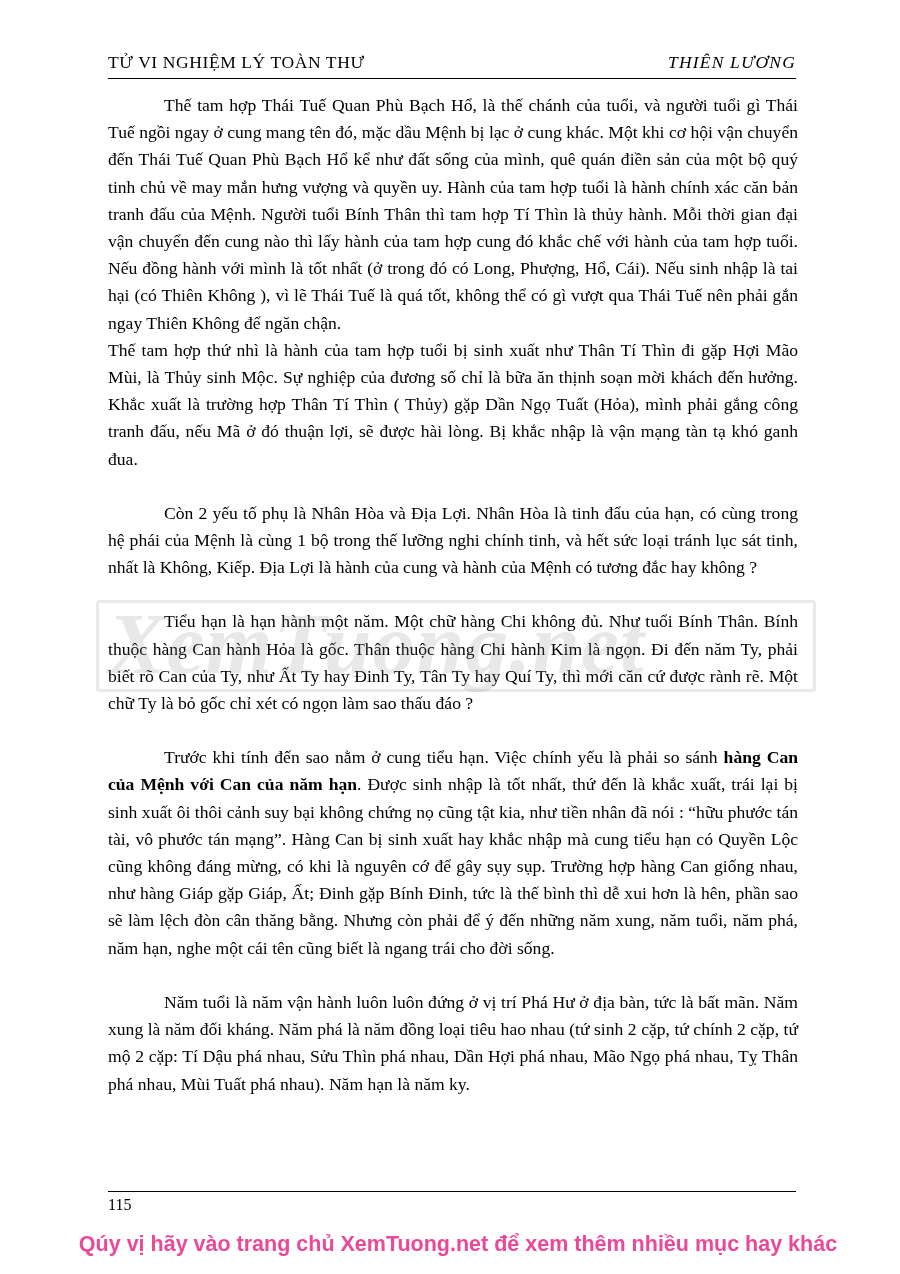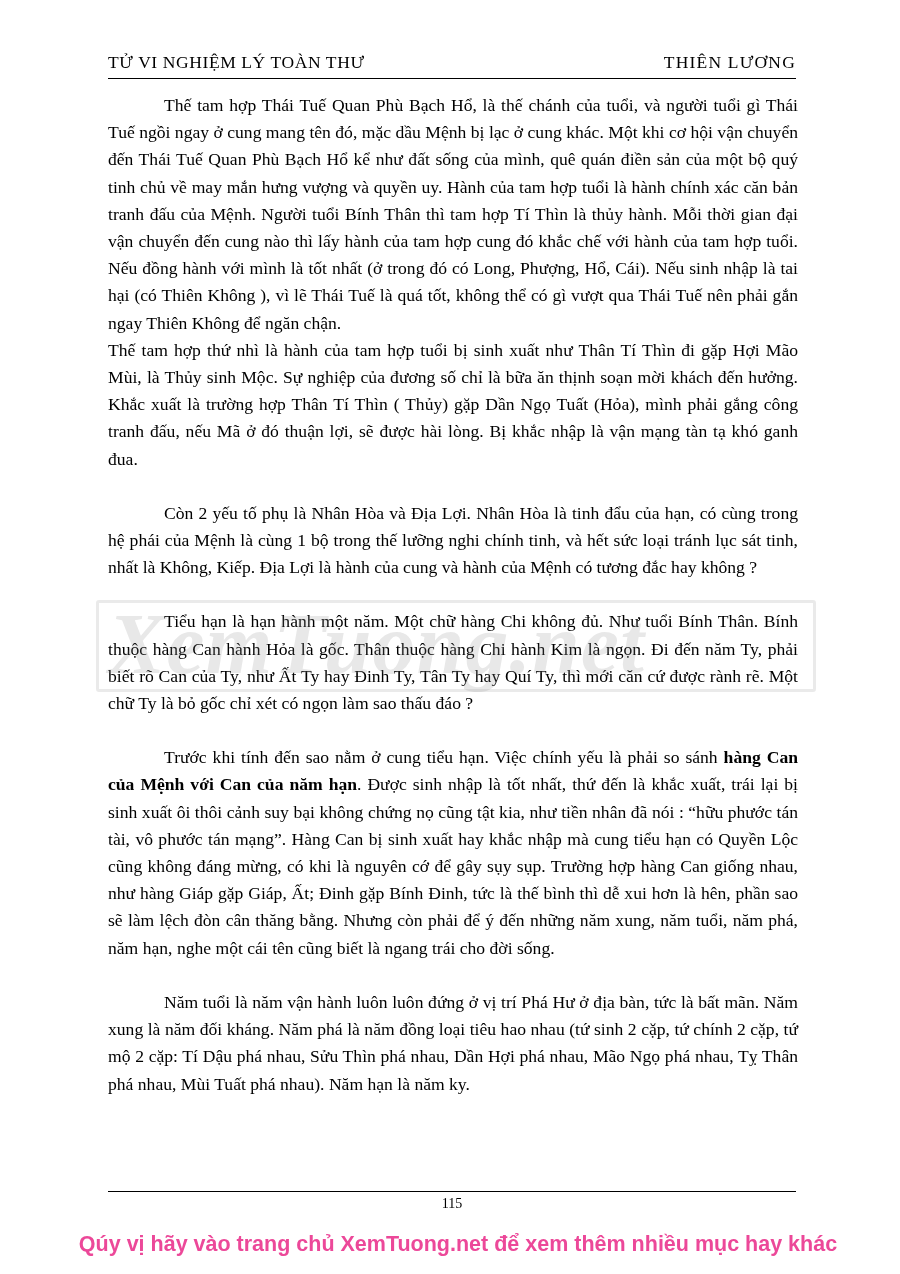--- a/index.html
+++ b/index.html
@@ -35,20 +35,21 @@
     align-items: baseline;
     font-size: 17.5px;
     letter-spacing: 0.6px;
   }
   .header .left {
     font-weight: 400;
   }
   .header .right {
     font-weight: 400;
     letter-spacing: 1.2px;
+    font-style: italic;
   }
   .header-rule {
     position: absolute;
     top: 78px;
     left: 108px;
     width: 688px;
     height: 1px;
     background: #000;
   }
 
@@ -120,22 +121,22 @@
     left: 108px;
     width: 688px;
     height: 1px;
     background: #000;
   }
   .folio {
     position: absolute;
     top: 1196px;
     left: 108px;
     width: 688px;
-    text-align: center;
-    font-size: 14px;
+    text-align: left;
+    font-size: 16px;
   }
   .promo {
     position: absolute;
     top: 1232px;
     left: 8px;
     width: 900px;
     text-align: center;
     font-family: "Liberation Sans", sans-serif;
     font-size: 21.5px;
     font-weight: bold;

